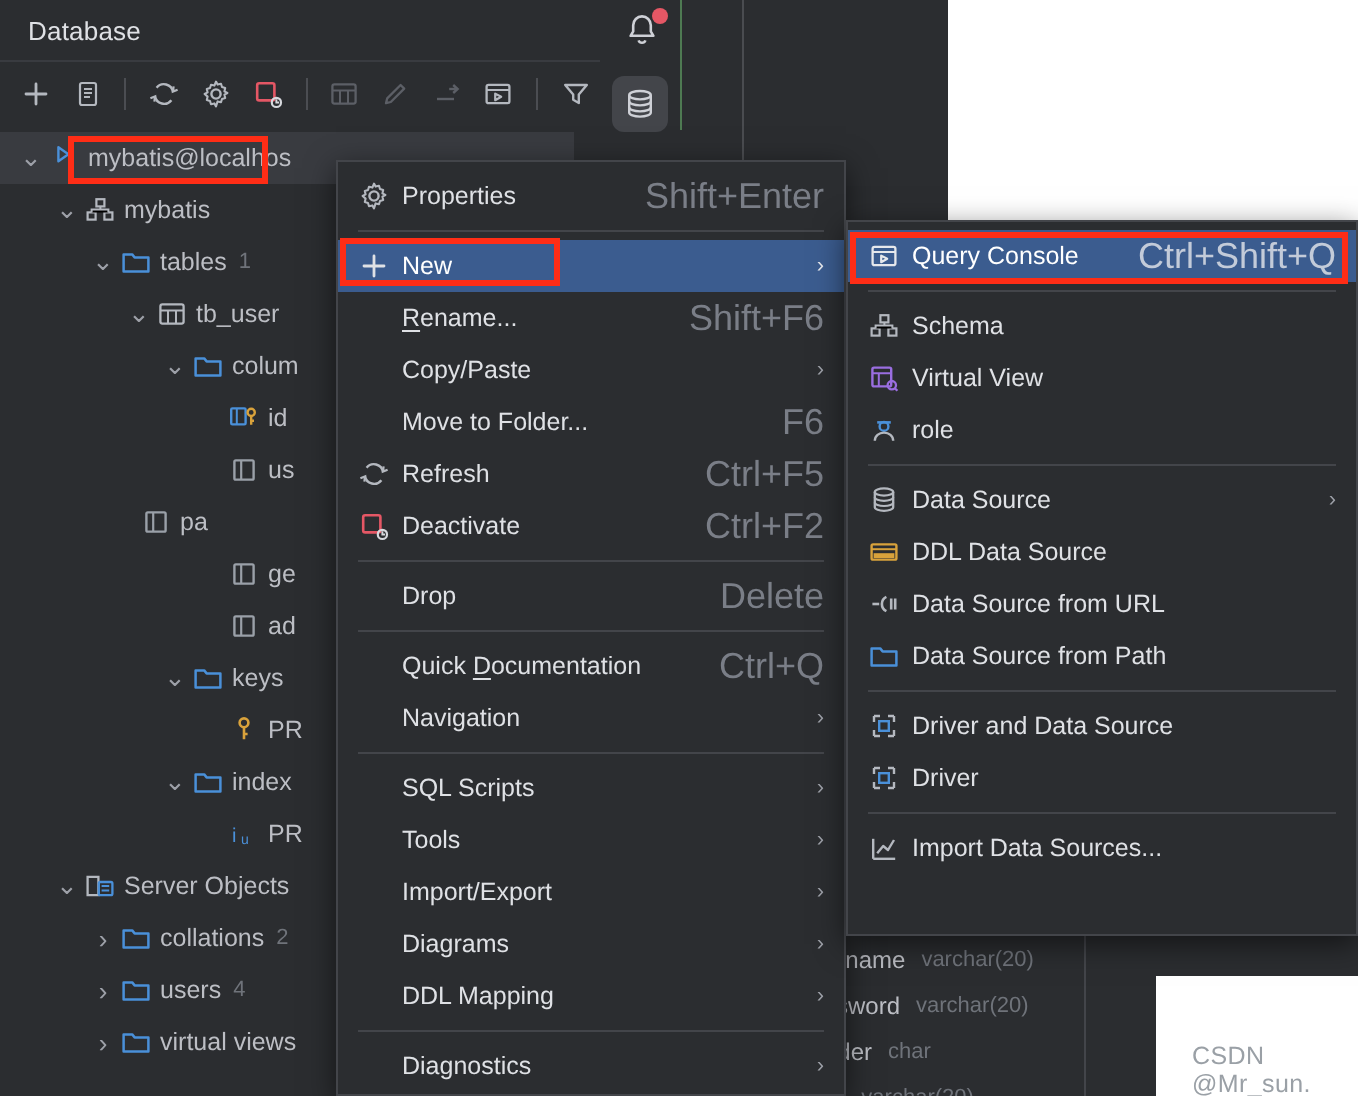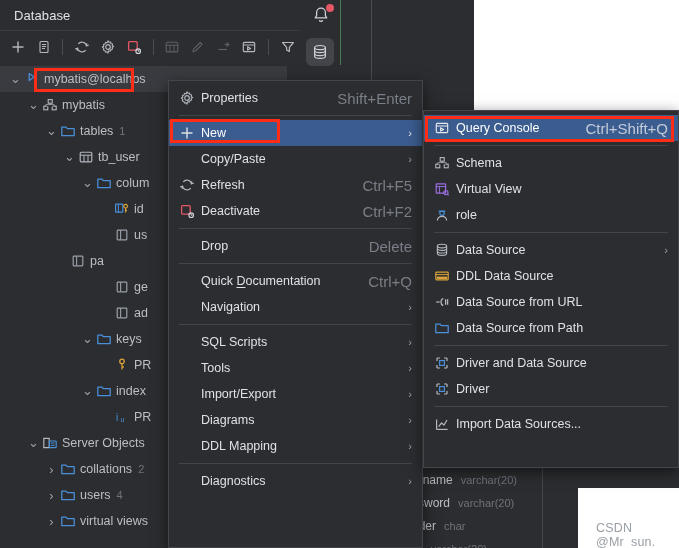--- a/index.html
+++ b/index.html
@@ -52,21 +52,21 @@
   .menu {
     position:absolute; left:168px; top:80px; width:255px; height:468px;
     background:#2b2d30; border:1px solid #43454a;
     box-shadow:0 4px 14px rgba(0,0,0,.55);
     padding:4px 0;
   }
   .mi { position:relative; height:26px; display:flex; align-items:center;
         color:#dfe1e5; font-size:12.5px; padding:0 10px 0 8px; }
   .mi .mico { width:20px; display:flex; align-items:center; justify-content:center; flex:none; }
   .mi .mtext { flex:1; margin-left:4px; }
-  .mi .mkey { color:#7a7e87; font-size:15px; margin-left:16px; }
+  .mi .mkey { color:#7a7e87; font-size:18px; margin-left:16px; }
   .mi .arrow { color:#9da0a8; font-size:11px; margin-left:10px; }
   .mi.hl { background:#3b5c8f; color:#ffffff;justify-content:center; }
   .mi.hl .mtext { color:#ffffff; }
   .msep { height:1px; background:#43454a; margin:4px 10px; }
   .und { text-decoration:underline; text-underline-offset:2px; }
 
   
   .submenu {
     position:absolute; left:423px; top:110px; width:256px; height:358px;
     background:#2b2d30; border:1px solid #43454a;
@@ -431,22 +431,32 @@
         <span class="mico">
           <svg width="16" height="16" viewBox="0 0 16 16">
             <path d="M8 3v10M3 8h10" stroke="#dfe1e5" stroke-width="1.4" stroke-linecap="round"></path>
           </svg>
         </span>
         <span class="mtext">New</span>
         <span class="arrow" style="color: rgb(230, 232, 236);">›</span>
       </div>
       <div class="mi">
         <span class="mico"></span>
+        <span class="mtext"><span class="und">R</span>ename...</span>
+        <span class="mkey">Shift+F6</span>
+      </div>
+      <div class="mi">
+        <span class="mico"></span>
         <span class="mtext">Copy/Paste</span>
         <span class="arrow">›</span>
+      </div>
+      <div class="mi">
+        <span class="mico"></span>
+        <span class="mtext">Move to Folder...</span>
+        <span class="mkey">F6</span>
       </div>
       <div class="mi">
         <span class="mico">
           <svg width="16" height="16" viewBox="0 0 16 16">
             <path d="M12.5 7a4.6 4.6 0 0 0-8.2-2.1" fill="none" stroke="#b4b8bf" stroke-width="1.2"></path>
             <path d="M3.5 9a4.6 4.6 0 0 0 8.2 2.1" fill="none" stroke="#b4b8bf" stroke-width="1.2"></path>
             <path d="M12.8 4.2l-.3 2.6 2.3-.9" fill="none" stroke="#b4b8bf" stroke-width="1.1"></path>
             <path d="M3.2 11.8l.3-2.6-2.3.9" fill="none" stroke="#b4b8bf" stroke-width="1.1"></path>
           </svg>
         </span>

